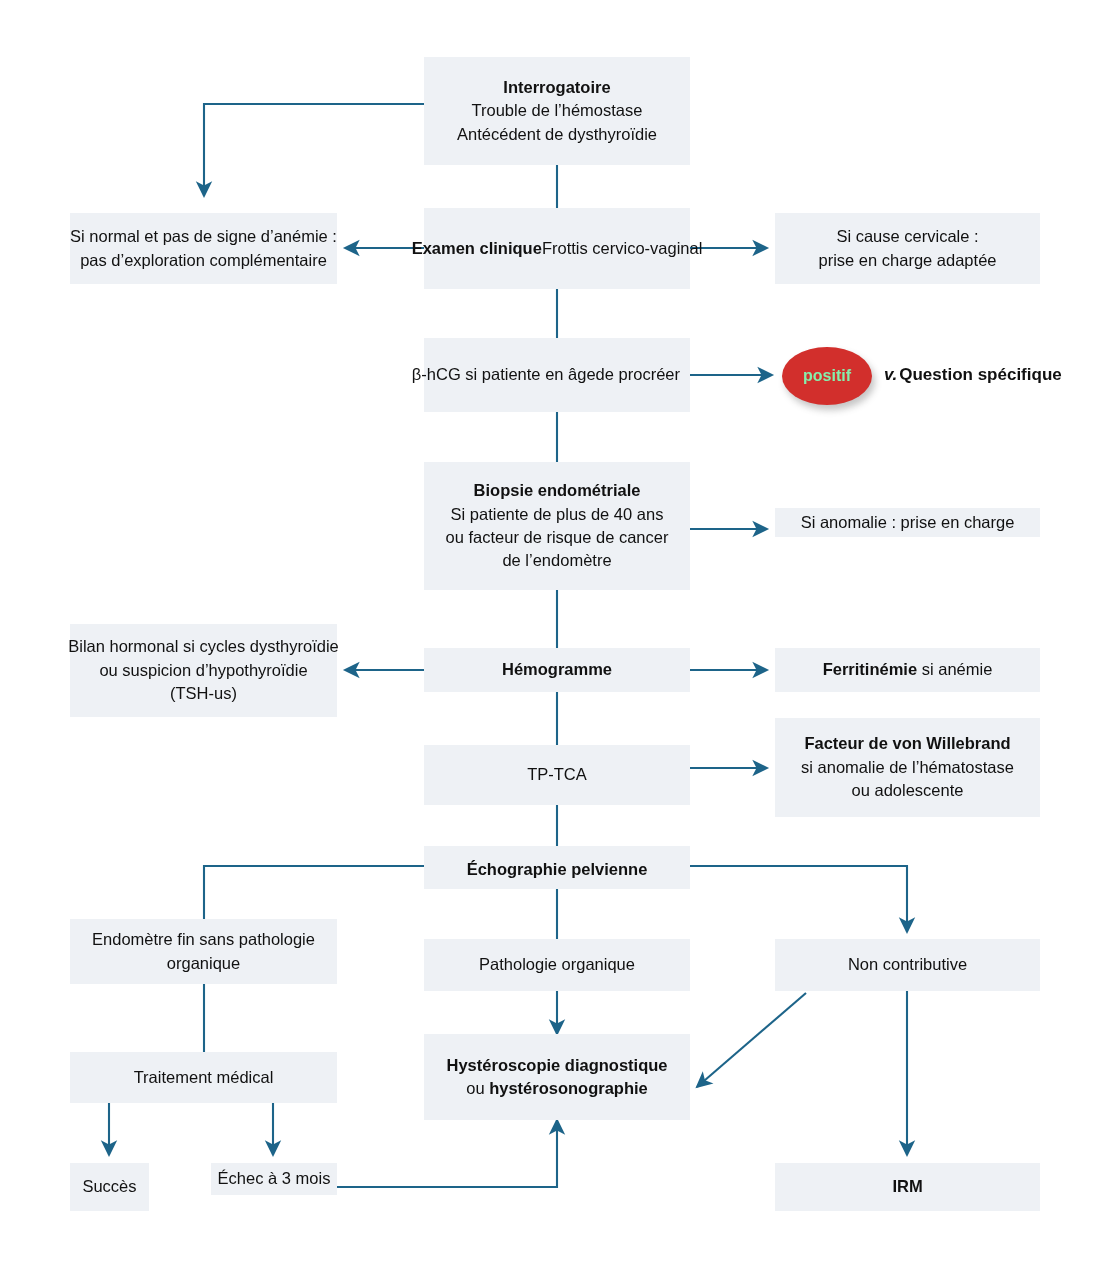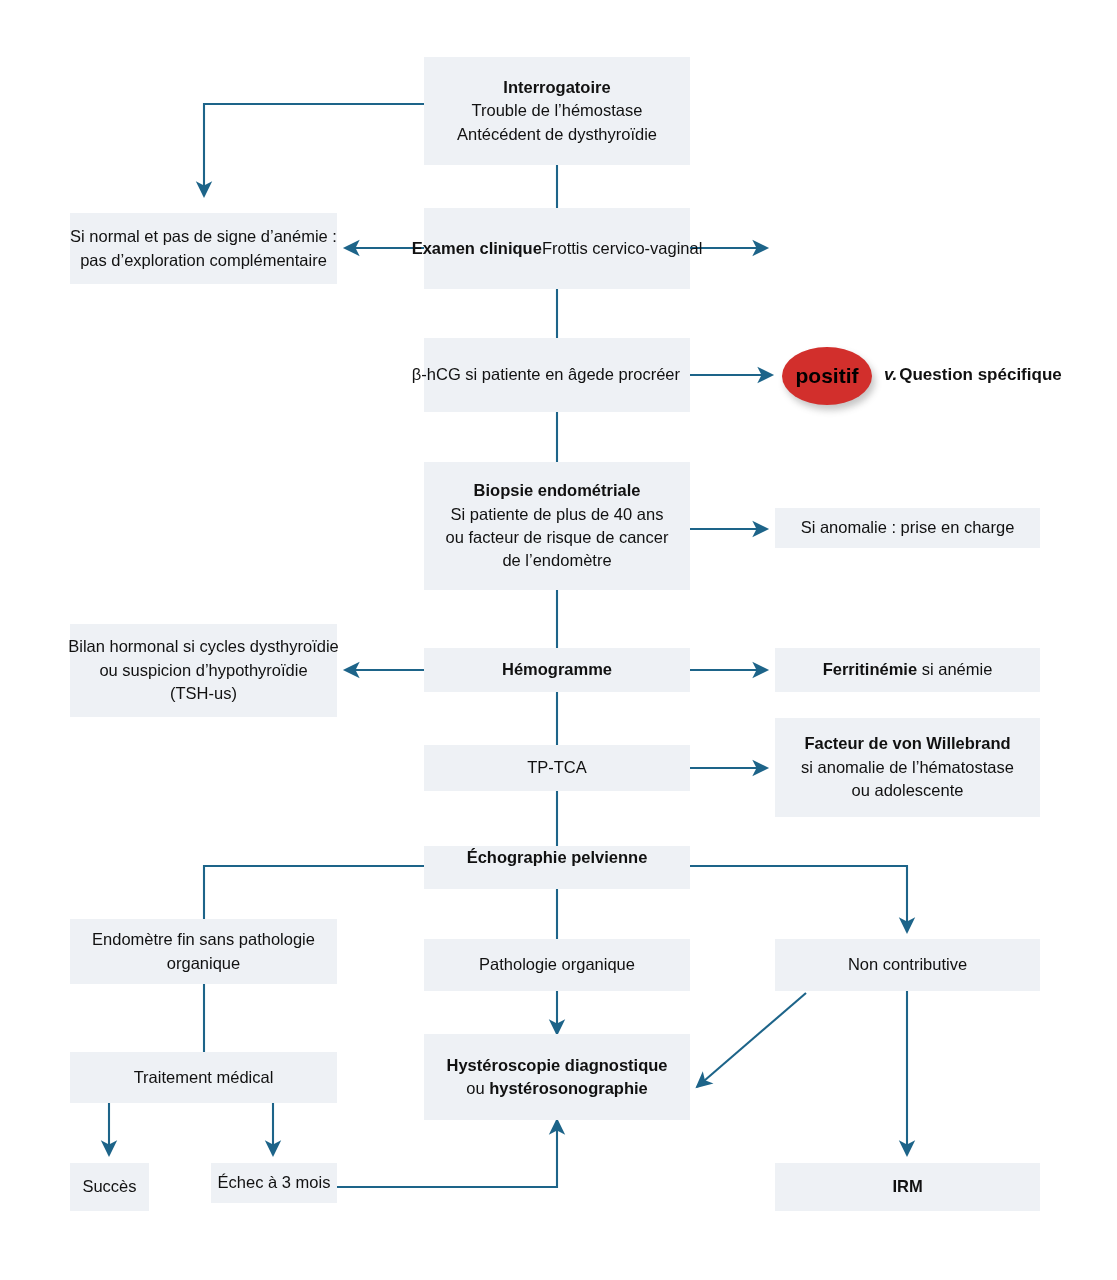--- a/index.html
+++ b/index.html
@@ -33,34 +33,34 @@
     position: absolute;
     box-sizing: border-box;
     background: #eef1f5;
     display: flex;
     align-items: center;
     justify-content: center;
     text-align: center;
     color: #111111;
     font-size: 16.5px;
     line-height: 1.42;
-    padding: 20px 10px;
+    padding: 8px 10px;
   }
   .node .ln { display: block; white-space: nowrap; }
   .node b { font-weight: 700; }
   .ellipse-node {
     position: absolute;
     background: #d22f2c;
     border-radius: 50%;
     display: flex;
     align-items: center;
     justify-content: center;
-    color: #000000;
+    color: #86efac;
     font-weight: 700;
-    font-size: 21px;
+    font-size: 16px;
     box-shadow: 3px 5px 7px rgba(80,80,80,0.33);
   }
   .free-label {
     position: absolute;
     font-size: 17px;
     font-weight: 700;
     color: #111111;
     white-space: nowrap;
     display: flex;
     align-items: center;
@@ -139,20 +139,24 @@
   <div class="node" style="left:70px; top:213px; width:267px; height:71px; flex-direction:column;">
     <span class="ln">Si normal et pas de signe d’anémie :</span>
     <span class="ln">pas d’exploration complémentaire</span>
   </div>
 
   <div class="node" style="left:424px; top:208px; width:266px; height:81px; flex-direction:row;">
     <span class="ln" style="font-weight:700;">Examen clinique</span>
     <span class="ln">Frottis cervico-vaginal</span>
   </div>
 
+  <div class="node" style="left:775px; top:213px; width:265px; height:71px; flex-direction:column;">
+    <span class="ln">Si cause cervicale :</span>
+    <span class="ln">prise en charge adaptée</span>
+  </div>
 
   <div class="node" style="left:424px; top:338px; width:266px; height:74px; flex-direction:row;justify-content:flex-end;">
     <span class="ln">
       <b style="font-weight:400;">β-hCG</b><span> si patiente en âge</span>
     </span>
     <span class="ln">de procréer</span>
   </div>
 
   <div class="node" style="left:424px; top:462px; width:266px; height:128px; flex-direction:column;">
     <span class="ln" style="font-weight:700;">Biopsie endométriale</span>
@@ -174,21 +178,21 @@
   <div class="node" style="left:424px; top:648px; width:266px; height:44px;">
     <span class="ln" style="font-weight:700;">Hémogramme</span>
   </div>
 
   <div class="node" style="left:775px; top:648px; width:265px; height:44px;">
     <span class="ln">
       <b>Ferritinémie</b><span> si anémie</span>
     </span>
   </div>
 
-  <div class="node" style="left:424px; top:745px; width:266px; height:46px;">
+  <div class="node" style="left:424px; top:745px; width:266px; height:60px;">
     <span class="ln">TP-TCA</span>
   </div>
 
   <div class="node" style="left:775px; top:718px; width:265px; height:99px; flex-direction:column;">
     <span class="ln" style="font-weight:700;">Facteur de von Willebrand</span>
     <span class="ln">si anomalie de l’hématostase</span>
     <span class="ln">ou adolescente</span>
   </div>
 
   <div class="node" style="left:424px; top:846px; width:266px; height:43px;align-items:flex-end;">

